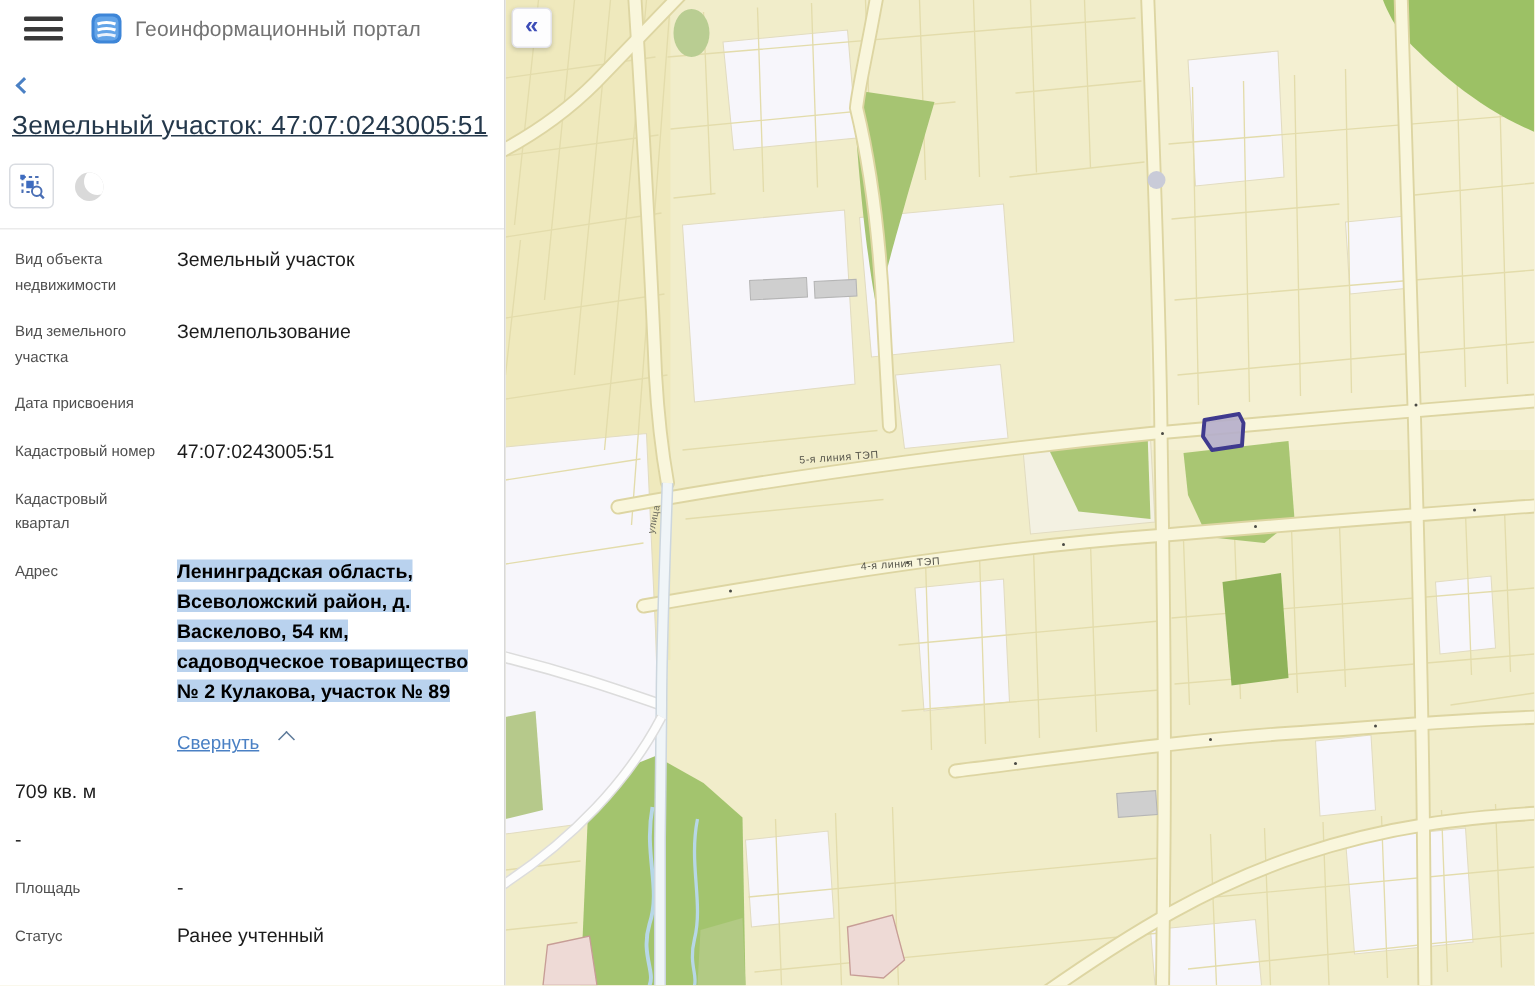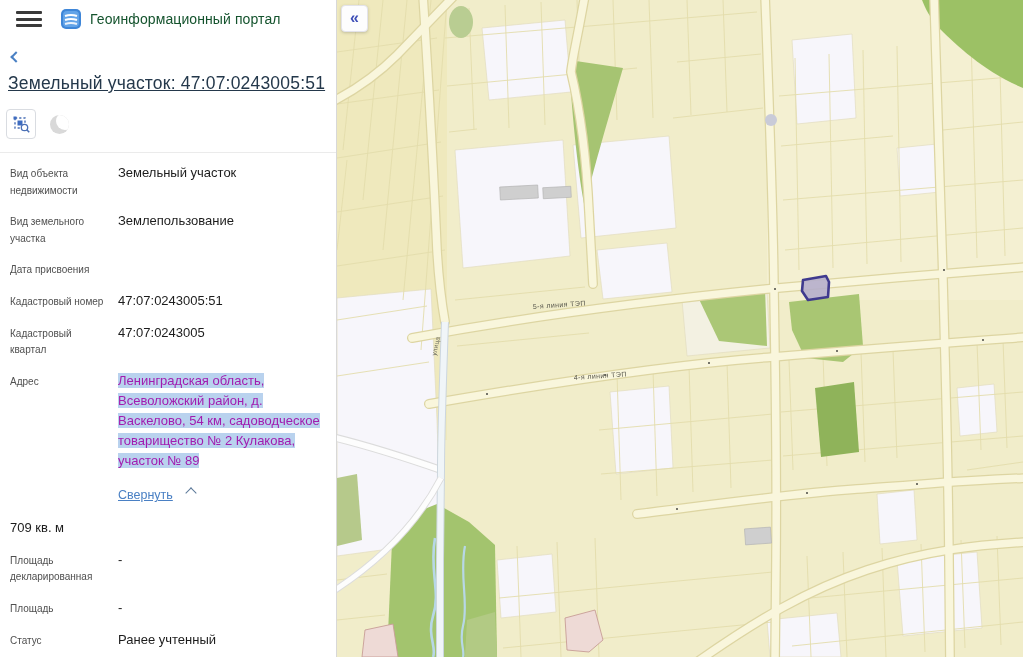--- a/index.html
+++ b/index.html
@@ -7,38 +7,38 @@
   body { font-family:"Liberation Sans","DejaVu Sans",sans-serif; background:#fff; }
   .app { position:relative; width:1023px; height:657px; display:flex; }
 
   
   .sidebar { position:relative; width:337px; height:657px; background:#fff; overflow:hidden;
              border-right:1px solid #d8d8d8; z-index:2; }
   .topbar { display:flex; align-items:center; height:38px; padding:0 10px 0 16px; }
   .hamburger { width:26px; height:16px; display:flex; flex-direction:column; justify-content:space-between; cursor:pointer; margin-right:18px; }
   .hamburger span { display:block; height:3px; background:#3a3a3a; border-radius:1px; }
   .logo { width:22px; height:22px; margin-right:8px; flex:0 0 auto; }
-  .app-title { font-size:14px; color:#14532d; letter-spacing:.1px; }
+  .app-title { font-size:14px; color:#737373; letter-spacing:.1px; }
 
   .backlink { display:flex; align-items:center; gap:9px; margin:14px 0 0 12px; color:#4a80c4; font-size:13px; cursor:pointer; }
   .chev-left { width:8px; height:8px; border-left:2px solid #4a80c4; border-bottom:2px solid #4a80c4; transform:rotate(45deg); margin-top:1px; }
 
   .page-title { margin:12px 8px 0 8px; font-size:17.5px; color:#24384b; letter-spacing:.2px;text-decoration:underline; }
 
   .toolbar { display:flex; align-items:center; gap:14px; margin:14px 0 0 6px; height:32px; }
   .tool-btn { width:30px; height:30px; border:1px solid #d9dce1; border-radius:4px; background:#fff;
               display:flex; align-items:center; justify-content:center; cursor:pointer; }
   .moon { position:relative; width:19px; height:19px; border-radius:50%; background:#d9d9d9; overflow:hidden; }
   .moon::after { content:""; position:absolute; left:6px; top:-3px; width:18px; height:18px; border-radius:50%; background:#fff; }
 
   .fields { margin-top:12px; border-top:1px solid #ebebeb; padding:4px 8px 0 10px; }
   .row { display:grid; grid-template-columns:98px 1fr; column-gap:10px; padding:6px 0; }
   .row .lbl { font-size:10px; color:#4f4f4f; line-height:1.65; padding-top:3px; }
   .row .val { font-size:13px; color:#1c1c1c; line-height:1.55; }
-  .val-selected { background:#b9d2ee; color:#a21caf; box-decoration-break:clone; -webkit-box-decoration-break:clone; }
+  .val-selected { background:#b9d2ee; color:#000000; box-decoration-break:clone;font-weight:bold; -webkit-box-decoration-break:clone; }
   .collapse-line { margin-top:4px; display:flex; align-items:center; gap:14px; }
   .collapse-link { font-size:12.5px; color:#4a80c4; text-decoration:underline; cursor:pointer;margin-top:11px; }
   .caret-up { width:8px; height:8px; border-left:1.6px solid #5c7999; border-top:1.6px solid #5c7999; transform:rotate(45deg); margin-top:4px; }
 
   
   .map { position:relative; flex:1; height:657px; background:#f1edca; overflow:hidden; cursor:grab; }
   .map svg { display:block; }
   .map-collapse-btn { position:absolute; left:4px; top:5px; width:27px; height:27px; background:#fdfdfe;
                       border:1px solid #e3e3ea; border-radius:4px; box-shadow:0 1px 3px rgba(60,64,67,.25);
                       display:flex; align-items:center; justify-content:center; cursor:pointer;
@@ -104,40 +104,38 @@
         <div class="lbl">Дата присвоения</div>
       </div>
 
       <div class="row">
         <div class="lbl">Кадастровый номер</div>
         <div class="val">47:07:0243005:51</div>
       </div>
 
       <div class="row">
         <div class="lbl">Кадастровый квартал</div>
-        <div class="val">47:07:0243005</div>
       </div>
 
       <div class="row">
         <div class="lbl">Адрес</div>
         <div class="val">
           <span class="val-selected">Ленинградская область, Всеволожский район, д. Васкелово, 54 км, садоводческое товарищество № 2 Кулакова, участок № 89</span>
           <div class="collapse-line">
             <span class="collapse-link">Свернуть</span>
             <span class="caret-up"></span>
           </div>
         </div>
       </div>
 
       <div class="row">
         <div class="val">709 кв. м</div>
       </div>
 
       <div class="row">
-        <div class="lbl">Площадь декларированная</div>
         <div class="val">-</div>
       </div>
 
       <div class="row">
         <div class="lbl">Площадь</div>
         <div class="val">-</div>
       </div>
 
       <div class="row">
         <div class="lbl">Статус</div>

